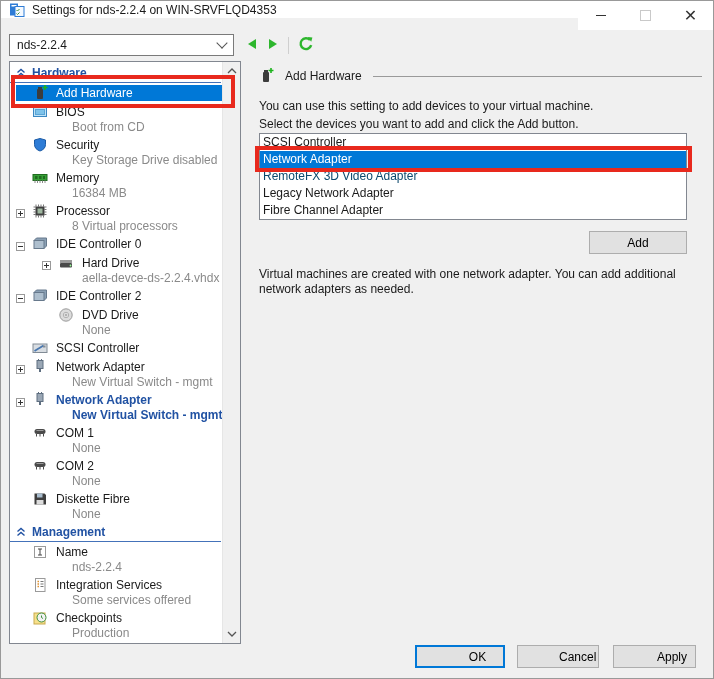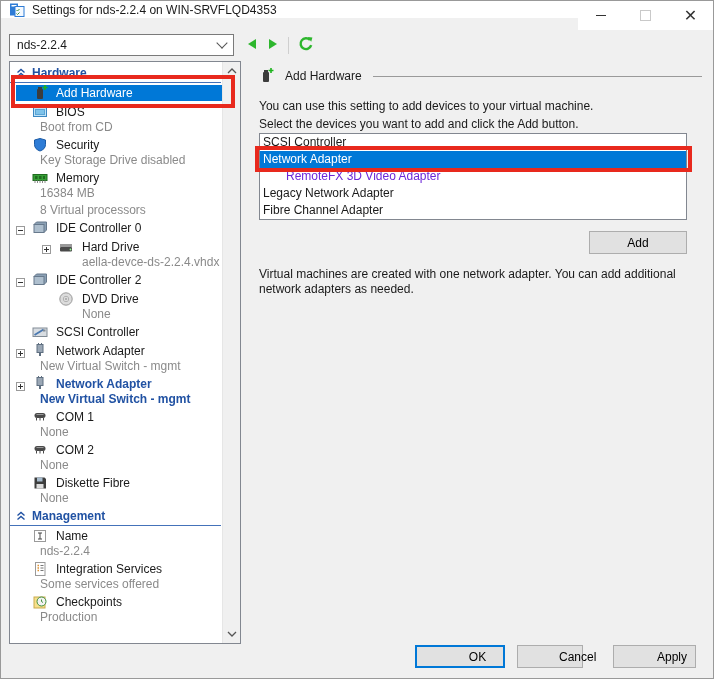--- a/index.html
+++ b/index.html
@@ -30,46 +30,46 @@
   .tree{position:absolute;left:0;top:0;right:17px;bottom:0;overflow:hidden;padding-top:2px;}
   .tree-header{display:flex;align-items:center;gap:6px;padding:1px 0 2px 6px;margin:1px 2px 2px 0;
                border-bottom:1px solid #4472b9;color:var(--hdr);font-weight:bold;}
   .tree-item{padding-left:6px;margin-bottom:3px;}
   .tree-item .row1{display:flex;align-items:center;height:16px;}
   .tree-item.indent2{padding-left:32px;}
   .exp{width:9px;height:9px;margin-right:7px;flex:none;}
   .exp-spacer{width:16px;flex:none;}
   .t-icon{width:16px;height:16px;margin-right:8px;flex:none;display:flex;align-items:center;justify-content:center;}
   .t-label{white-space:nowrap;}
-  .t-sub{font-size:12px;color:#8a8a8a;margin-left:24px;line-height:14px;white-space:nowrap;}
+  .t-sub{font-size:12px;color:#8a8a8a;margin-left:56px;line-height:14px;white-space:nowrap;}
   .tree-item.indent2 .t-sub{margin-left:40px;}
   .tree-item.selected .row1{background:var(--sel);color:#fff;margin-right:1px;}
   .tree-item.changed .t-label,.tree-item.changed .t-sub{color:var(--hdr);font-weight:bold;}
   .sb-scroll{position:absolute;right:0;top:0;width:17px;height:100%;background:#f0f0f0;border-left:1px solid #e6e6e6;}
   .sb-arrow{position:absolute;left:0;width:17px;height:16px;display:flex;align-items:center;justify-content:center;background:#f0f0f0;border:none;padding:0;}
   .sb-up{top:1px;} .sb-down{bottom:1px;}
   
   .main{position:absolute;left:248px;top:60px;width:458px;}
   .main-hdr{display:flex;align-items:center;margin-top:7px;}
   .main-hdr .t-icon{margin-left:9px;margin-right:0;}
   .main-title{margin-left:11px;white-space:nowrap;}
   .hdr-rule{flex:1;height:1px;background:#9a9a9a;margin:0 5px 0 11px;}
   .intro{margin:13px 0 0 10px;line-height:18px;}
   .listbox{margin:0 0 0 10px;width:428px;border:1px solid #828790;background:#fff;box-sizing:border-box;}
   .dev-row{height:17px;line-height:17px;padding-left:3px;white-space:nowrap;}
   .dev-row.selected{background:var(--sel);color:#fff;}
-  .dev-row.disabled{color:#6d28d9;margin-left:23px;}
+  .dev-row.disabled{color:#0c4a6e;}
   .add-btn{display:block;margin:11px 20px 0 auto;width:98px;height:23px;background:#e1e1e1;
            border:1px solid #adadad;font-size:12px;font-family:inherit;}
   .note{margin:13px 10px 0 10px;line-height:15px;}
   
   .btn{position:absolute;top:644px;height:23px;background:#e1e1e1;border:1px solid #adadad;
        font-size:12px;font-family:inherit;box-sizing:border-box;padding-left:41px;}
   .btn.ok{left:414px;width:90px;border:2px solid var(--sel);}
-  .btn.cancel{left:516px;width:66px;}
+  .btn.cancel{left:516px;width:82px;}
   .btn.apply{left:612px;width:83px;}
   
   .anno{position:absolute;border:4px solid var(--red);box-sizing:border-box;pointer-events:none;z-index:5;}
   .anno-sidebar{left:10px;top:74px;width:224px;height:33px;}
   .anno-device{left:254px;top:145px;width:437px;height:26px;}
 </style>
 </head>
 <body>
 
 <div class="window" style="--sel: #0078d7; --red: #e8291d; --hdr: #2152a3; --grn: #2db62d;">
@@ -178,20 +178,34 @@
                 <rect x="3" y="6" width="2.5" height="3" fill="#1f6b1f"></rect>
                 <rect x="7" y="6" width="2.5" height="3" fill="#1f6b1f"></rect>
                 <rect x="11" y="6" width="2" height="3" fill="#1f6b1f"></rect>
               </svg>
             </span>
             <span class="t-label">Memory</span>
           </div>
           <div class="t-sub">16384 MB</div>
         </div>
         <div class="tree-item">
+          <div class="row1">
+            <span class="exp"><svg width="9" height="9" viewBox="0 0 9 9" fill="none">
+                <rect x="0.5" y="0.5" width="8" height="8" fill="#fff" stroke="#9a9a9a"></rect>
+                <path d="M2 4.5h5M4.5 2v5" stroke="#333"></path>
+              </svg></span>
+            <span class="t-icon">
+              <svg width="16" height="16" viewBox="0 0 16 16" fill="none">
+                <path d="M4 1.5v2M6.5 1.5v2M9 1.5v2M11.5 1.5v2M4 12.5v2M6.5 12.5v2M9 12.5v2M11.5 12.5v2M1.5 4h2M1.5 6.5h2M1.5 9h2M1.5 11.5h2M12.5 4h2M12.5 6.5h2M12.5 9h2M12.5 11.5h2" stroke="#777"></path>
+                <rect x="3.5" y="3.5" width="9" height="9" fill="#3f3f3f"></rect>
+                <rect x="5.5" y="5.5" width="5" height="5" fill="#9fb8a0"></rect>
+              </svg>
+            </span>
+            <span class="t-label">Processor</span>
+          </div>
           <div class="t-sub">8 Virtual processors</div>
         </div>
         <div class="tree-item">
           <div class="row1">
             <span class="exp"><svg width="9" height="9" viewBox="0 0 9 9" fill="none">
                 <rect x="0.5" y="0.5" width="8" height="8" fill="#fff" stroke="#9a9a9a"></rect>
                 <path d="M2 4.5h5" stroke="#333"></path>
               </svg></span>
             <span class="t-icon">
               <svg width="16" height="16" viewBox="0 0 16 16" fill="none">

